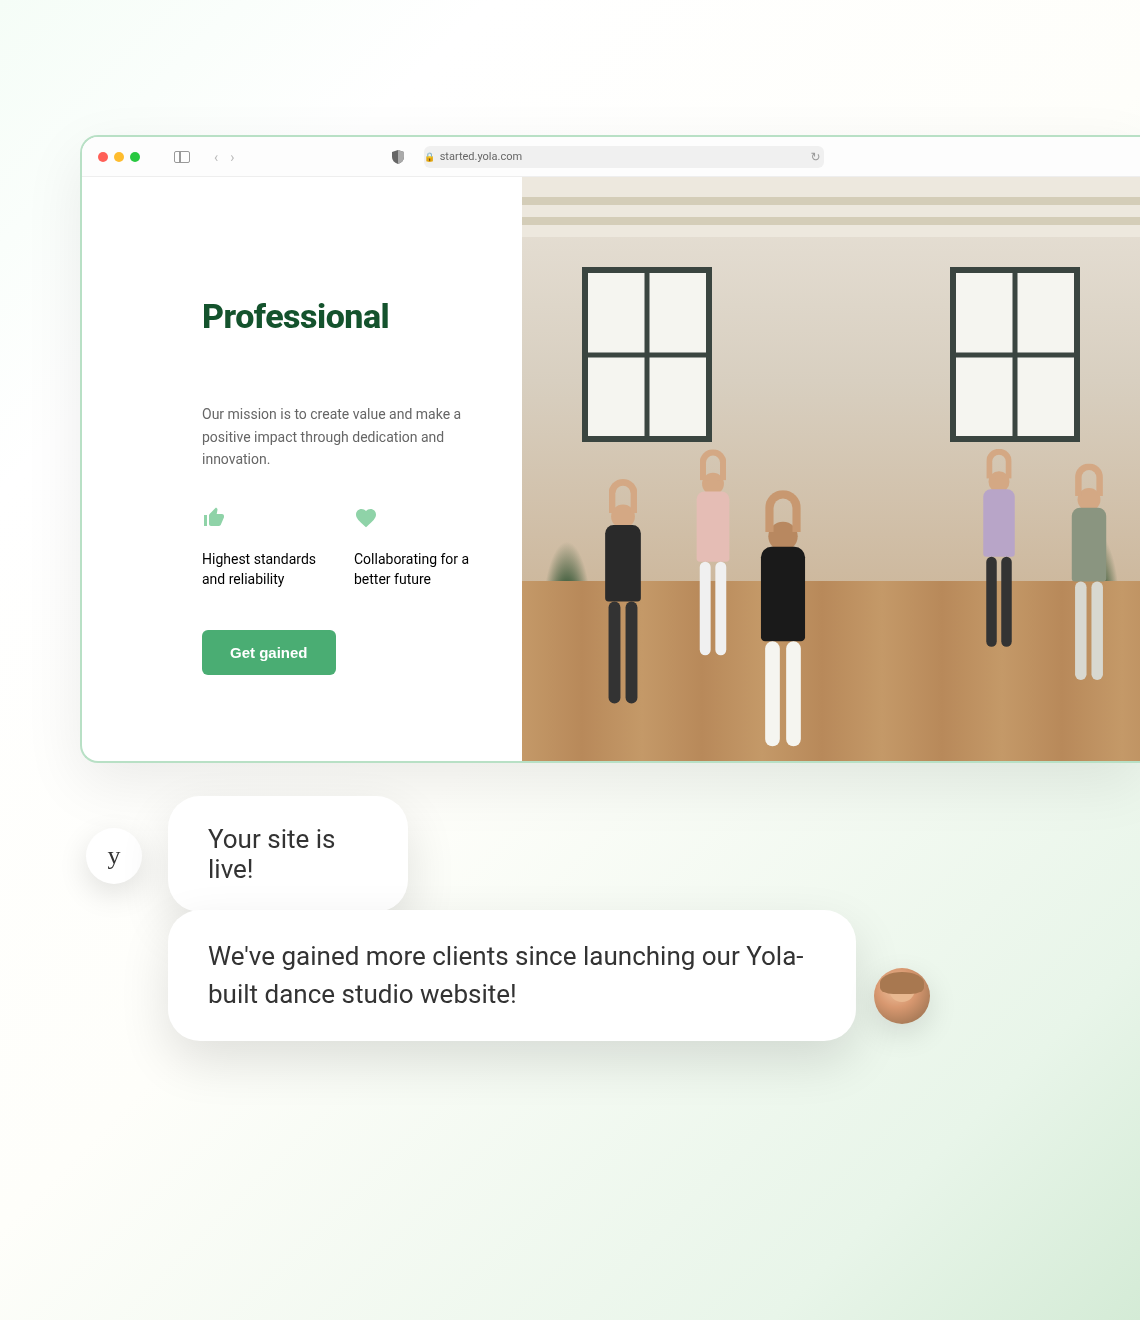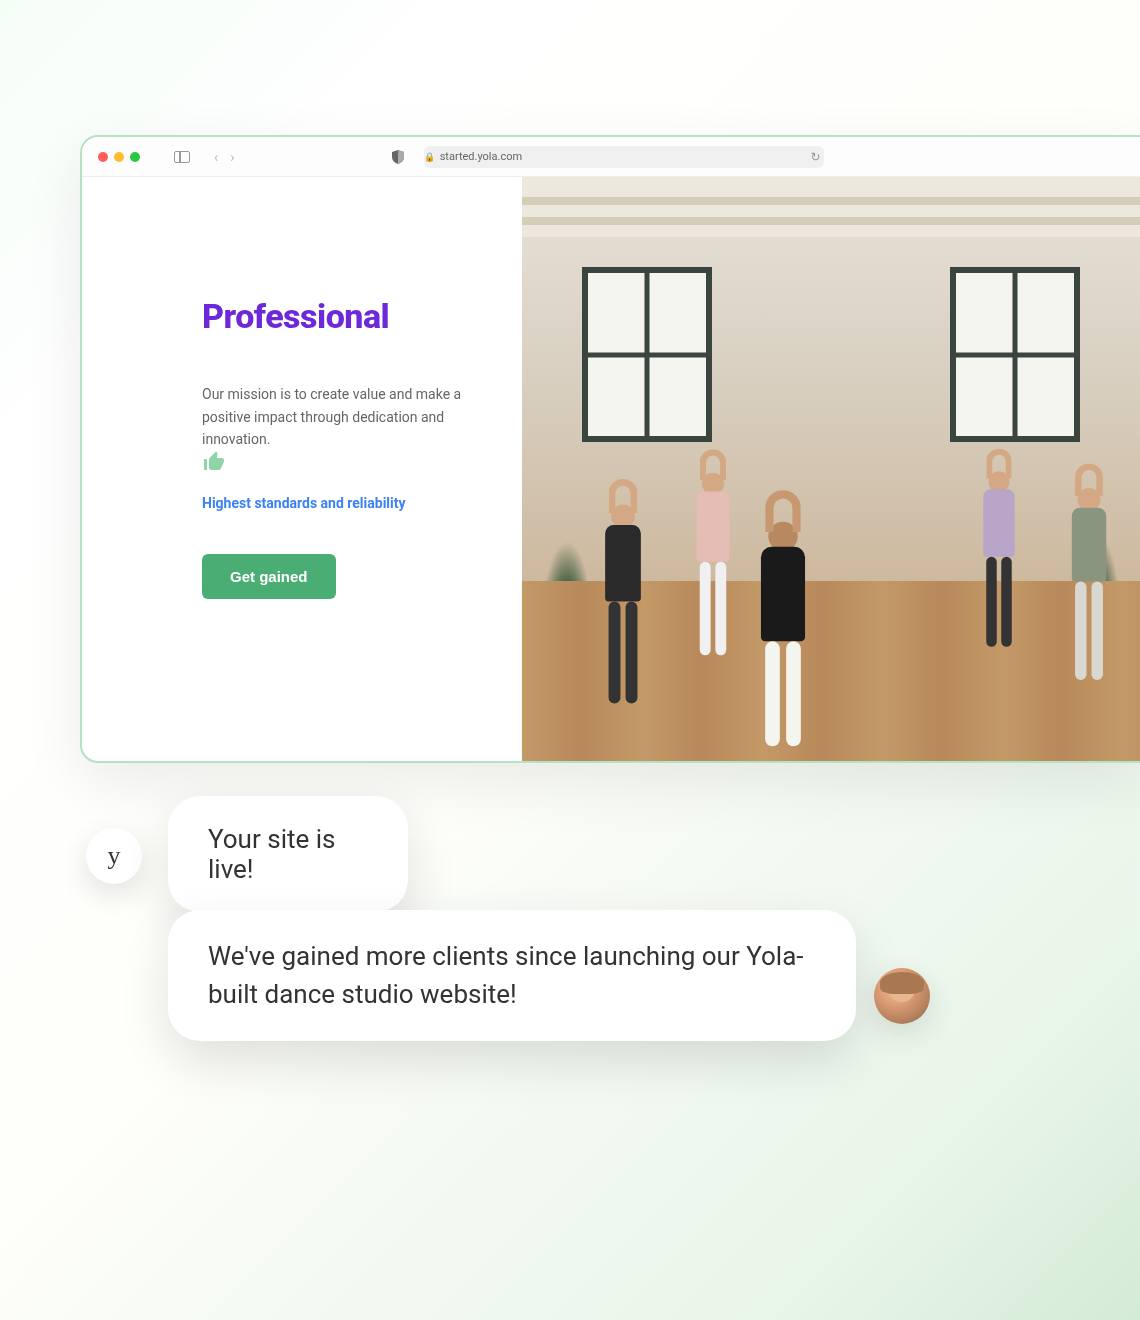--- a/index.html
+++ b/index.html
@@ -116,30 +116,31 @@
     }
     
     .content-left {
       width: 440px;
       padding: 120px 40px 40px 120px;
     }
     
     .hero-title {
       font-size: 34px;
       font-weight: 800;
-      color: #6d28d9;
+      color: #14532d;
       line-height: 1.15;
       letter-spacing: -0.5px;
-      margin-bottom: 8px;
+      margin-bottom: 28px;
     }
     
     .hero-subtitle {
       font-size: 14px;
       color: #666;
       line-height: 1.6;
+      margin-bottom: 36px;
       max-width: 260px;
     }
     
     .features {
       display: flex;
       gap: 24px;
       margin-bottom: 40px;
     }
     
     .feature {
@@ -148,22 +149,22 @@
     
     .feature-icon {
       width: 24px;
       height: 24px;
       color: #8fd3a8;
       margin-bottom: 16px;
     }
     
     .feature-text {
       font-size: 14px;
-      font-weight: 700;
-      color: #3b82f6;
+      font-weight: 400;
+      color: #000000;
       line-height: 1.4;
     }
     
     .cta-button {
       display: inline-block;
       padding: 14px 28px;
       background: #4aad73;
       color: #ffffff;
       font-size: 15px;
       font-weight: 600;
@@ -452,20 +453,26 @@
       </h1>
       <p class="hero-subtitle">Our mission is to create value and make a positive impact through dedication and innovation.</p>
       
       <div class="features">
         <div class="feature">
           <svg class="feature-icon" viewBox="0 0 24 24" fill="currentColor">
             <path d="M2 20h3V9H2v11zm20-10c0-1.1-.9-2-2-2h-5.3l.8-4.3c0-.4-.1-.8-.4-1.1L14 1.4 7.6 8c-.4.4-.6.9-.6 1.4V18c0 1.1.9 2 2 2h8c.8 0 1.5-.5 1.8-1.2l2.9-6.8c.2-.3.3-.7.3-1v-1z"></path>
           </svg>
           <div class="feature-text">Highest standards and reliability</div>
         </div>
+        <div class="feature">
+          <svg class="feature-icon" viewBox="0 0 24 24" fill="currentColor">
+            <path d="M12 21.35l-1.45-1.32C5.4 15.36 2 12.28 2 8.5 2 5.42 4.42 3 7.5 3c1.74 0 3.41.81 4.5 2.09C13.09 3.81 14.76 3 16.5 3 19.58 3 22 5.42 22 8.5c0 3.78-3.4 6.86-8.55 11.54L12 21.35z"></path>
+          </svg>
+          <div class="feature-text">Collaborating for a better future</div>
+        </div>
       </div>
       
       <button class="cta-button">Get gained</button>
     </div>
 
     <div class="content-right">
       <div class="studio-scene">
         <div class="ceiling"></div>
         <div class="window-frame window-left"></div>
         <div class="window-frame window-right"></div>

